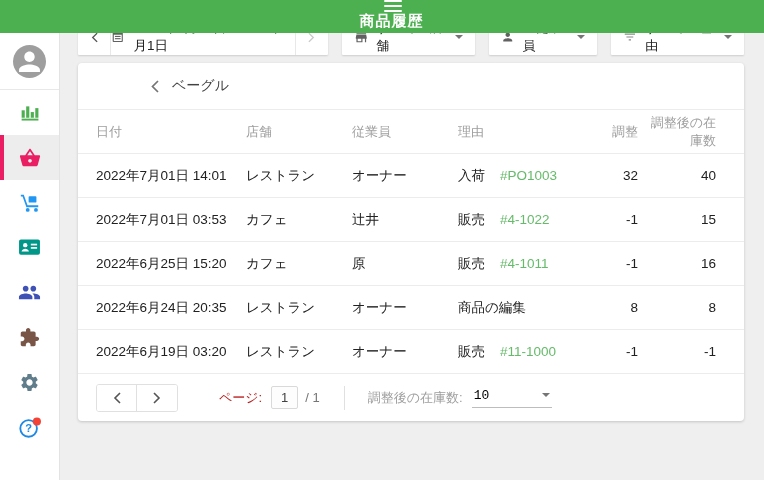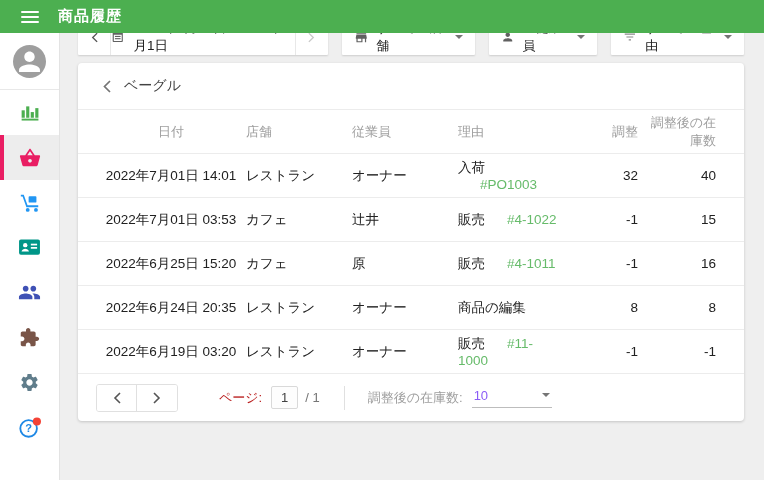--- a/index.html
+++ b/index.html
@@ -1,21 +1,21 @@
 <!DOCTYPE html>
 <html><head>
 <meta charset="utf-8">
 <style>
   * { box-sizing: border-box; margin: 0; padding: 0; }
   html,body { width:764px; height:480px; overflow:hidden; }
   body { font-family:"Liberation Sans","DejaVu Sans",sans-serif; background:#efefef; color:#212121; }
 
   
   .appbar { position:fixed; top:0; left:0; right:0; height:33px; background:#4caf50;
-            display:flex; align-items:center; z-index:20; }
+            display:flex; align-items:center; z-index:20;flex-direction:column; }
   .hamburger { width:18px; height:12px; margin-left:21px; display:flex; flex-direction:column;
                justify-content:space-between; cursor:pointer; }
   .hamburger span { display:block; height:2px; background:#fff; border-radius:1px; }
   .appbar-title { color:#fff; font-size:15px; font-weight:bold; margin-left:19px; letter-spacing:1px; }
 
   
   .sidebar { position:fixed; top:33px; left:0; bottom:0; width:60px; background:#fff;
              border-right:1px solid #e3e3e3; z-index:10; }
   .side-item { height:45px; display:flex; align-items:center; justify-content:center; cursor:pointer; }
   .side-avatar { height:57px; border-bottom:1px solid #e8e8e8; }
@@ -36,51 +36,51 @@
                  font-size:13.5px; color:#212121; cursor:pointer; }
   .filter-btn { display:flex; align-items:center; gap:8px; padding:0 12px; font-size:13px;
                 color:#212121; cursor:pointer; }
   .caret { width:0; height:0; border-left:4px solid transparent; border-right:4px solid transparent;
            border-top:4.5px solid #757575; margin-left:3px; }
 
   
   .card { background:#fff; border-radius:4px; box-shadow:0 1px 3px rgba(0,0,0,.18);
           width:666px; overflow:hidden; }
   .back-row { height:46px; display:flex; align-items:center; padding-left:25px; gap:13px;
-              font-size:14px; color:#424242; cursor:pointer; }
+              font-size:14px; color:#424242; cursor:pointer;margin-left:48px; }
 
   table { width:100%; border-collapse:collapse; table-layout:fixed; font-size:13.5px; }
   col.c-date { width:168px; } col.c-store { width:106px; } col.c-emp { width:106px; }
   col.c-reason { width:100px; } col.c-adj { width:80px; } col.c-stock { width:106px; }
   th { font-weight:normal; font-size:13px; color:#9e9e9e; text-align:left; height:44px;
        border-top:1px solid #ececec; border-bottom:1px solid #ececec; vertical-align:middle;
        line-height:1.35; }
   td { height:44px; border-bottom:1px solid #ececec; vertical-align:middle; color:#212121; }
-  th:first-child, td:first-child { padding-left:18px;text-align:center; }
+  th:first-child, td:first-child { padding-left:18px; }
   .num { text-align:right; }
   th:last-child, td:last-child { padding-right:28px; }
-  .ref { color:#66bb6a; margin-left:22px; }
+  .ref { color:#66bb6a; margin-left:15px; }
 
   
   .pagination { height:47px; display:flex; align-items:center; padding-left:18px;
                 font-size:13px; color:#757575; }
   .pager { display:flex; border:1px solid #e0e0e0; border-radius:3px; overflow:hidden; }
   .pager-btn { width:40px; height:26px; display:flex; align-items:center; justify-content:center;
                background:#fff; cursor:pointer; }
   .pager-btn:first-child { border-right:1px solid #e0e0e0; }
   .page-label { margin-left:41px; color:#b91c1c; }
   .page-input { width:27px; height:23px; border:1px solid #d9d9d9; border-radius:2px;
                 background:#fdfdfd; text-align:center; font-size:13px; color:#424242;
                 margin:0 7px 0 9px; font-family:inherit; }
   .page-total { color:#757575; }
   .vdiv { width:1px; height:24px; background:#e0e0e0; margin:0 23px 0 24px; }
   .rows-label { color:#9e9e9e; }
   .rows-select { margin-left:9px; width:80px; display:flex; align-items:center;
                  justify-content:space-between; border-bottom:1px solid #bdbdbd;
-                 padding:0 2px 4px 2px; color:#8b5cf6; cursor:pointer; }
+                 padding:0 2px 4px 2px; color:#000000; cursor:pointer;font-family:Liberation Mono, monospace; }
 </style>
 </head>
 <body>
 
 <div class="appbar">
   <div class="hamburger">
     <span></span>
       <span></span>
       <span></span>
   </div>

